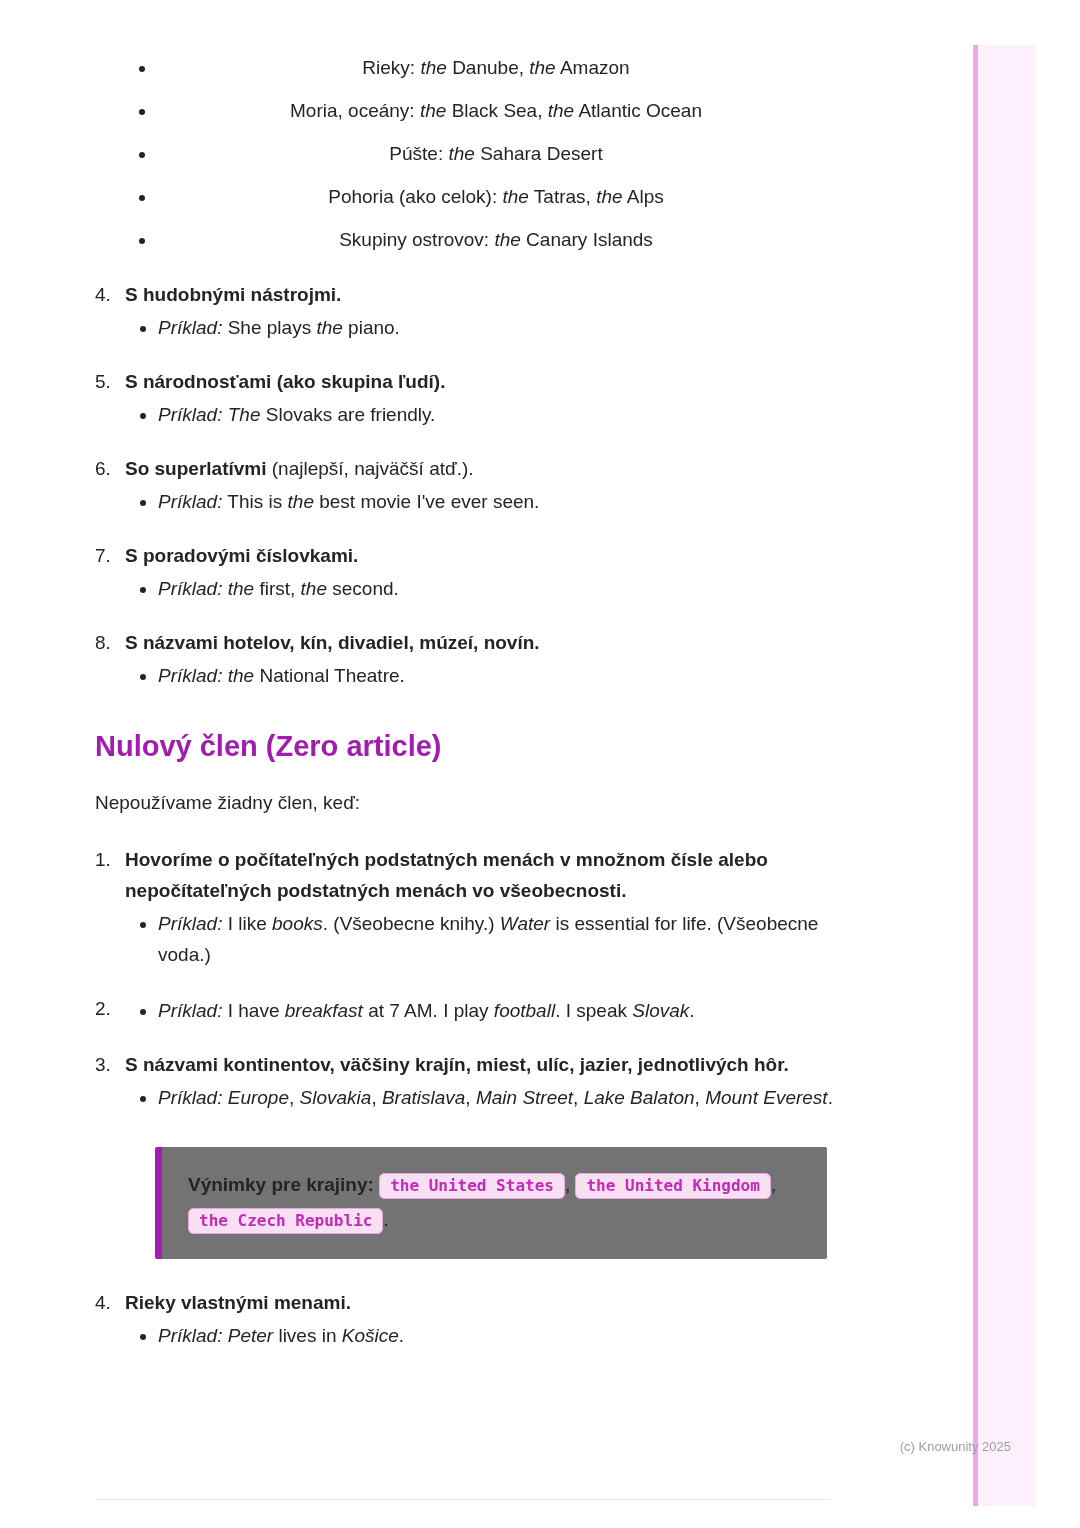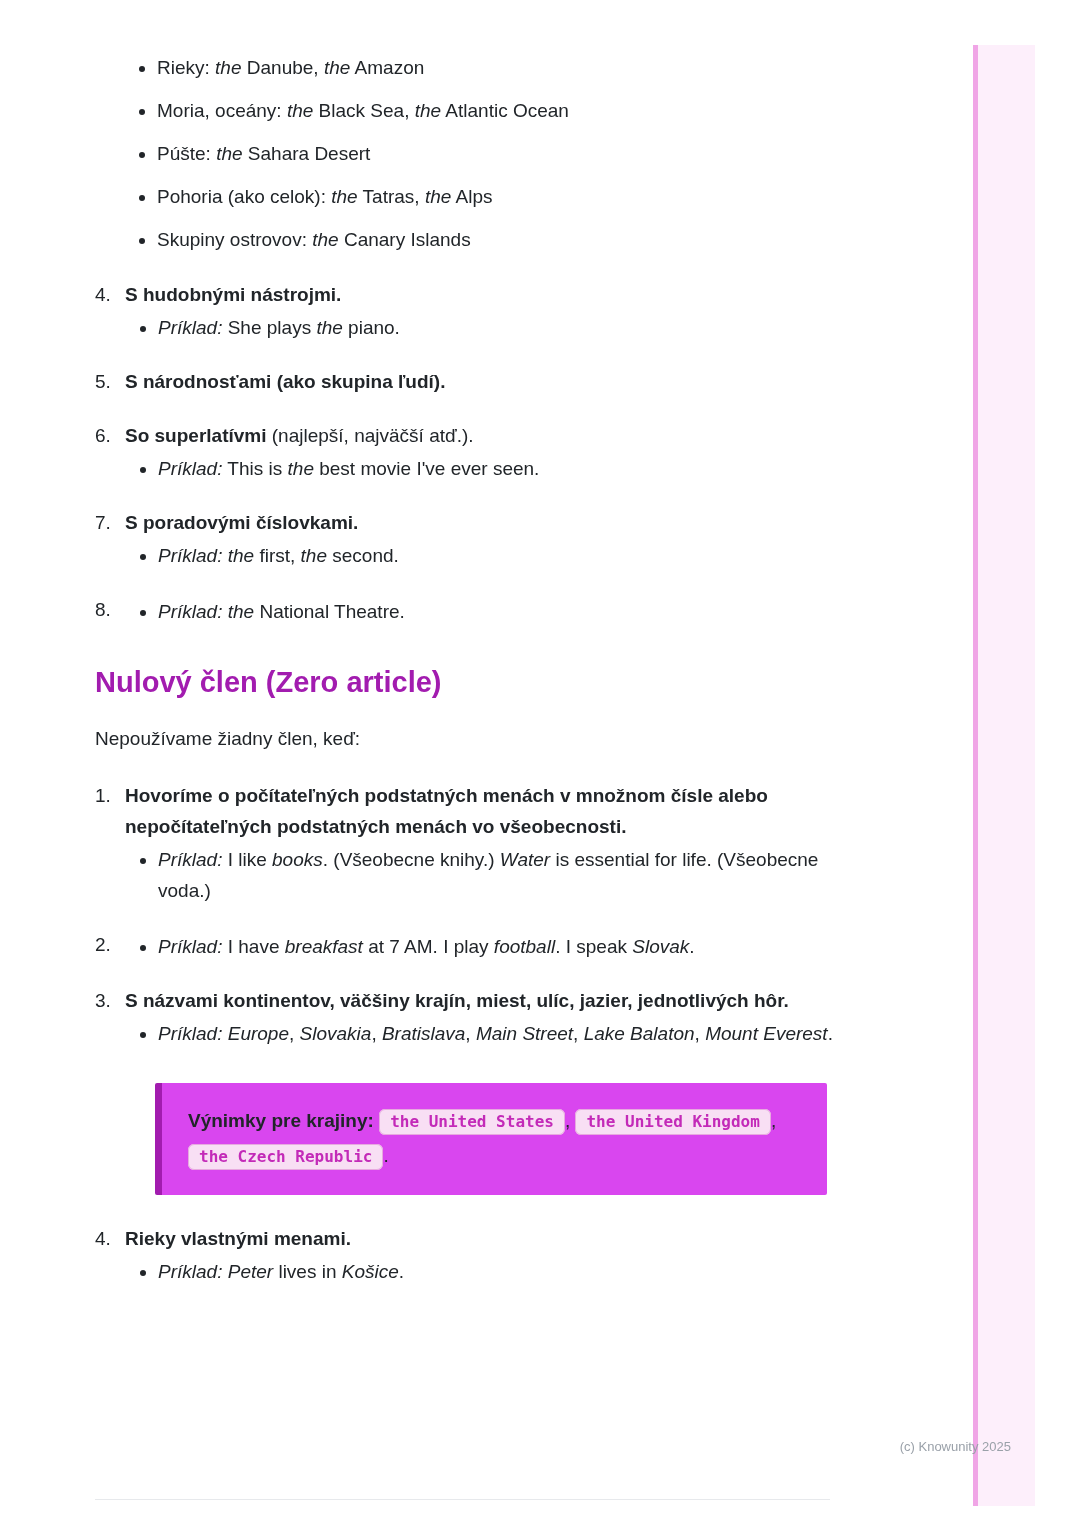--- a/index.html
+++ b/index.html
@@ -36,37 +36,37 @@
     z-index: 0;
   }
   .content {
     position: absolute;
     left: 95px;
     top: 52px;
     width: 740px;
     z-index: 1;
   }
   ul.bullets { list-style: disc; margin: 0; }
-  ul.bullets-top { padding-left: 62px; margin: 0 0 24px 0; }
+  ul.bullets-top { padding-left: 62px; margin: 0 0 24px 0; text-align: center; }
   ul.bullets-top > li { margin: 0 0 12px 0; }
   ul.bullets-sub { padding-left: 33px; margin: 2px 0 0 0; }
   ul.bullets-sub > li { margin: 0; }
   .numitem { display: flex; margin: 0 0 23px 0; }
   .num { width: 30px; flex: 0 0 30px; }
   .numbody { flex: 1 1 auto; min-width: 0; }
   .heading {
     font-size: 29px;
     line-height: 38px;
     font-weight: 700;
     color: #a21caf;
     margin: 36px 0 22px 0;
   }
   .intro { margin: 0 0 26px 0; }
   .callout {
-    background: #d946ef;
+    background: #737373;
     border-left: 7px solid #a21caf;
     border-radius: 2px;
     padding: 21px 26px;
     margin: 34px 8px 28px 60px;
     line-height: 34px;
   }
   .chip {
     font-family: "DejaVu Sans Mono", "Liberation Mono", monospace;
     font-size: 16px;
     font-weight: 700;
@@ -121,20 +121,23 @@
         <ul class="bullets bullets-sub">
           <li><span><span style="font-style: italic;">Príklad:</span><span> She plays </span><span style="font-style: italic;">the</span><span> piano.</span></span></li>
         </ul>
       </div>
     </div>
 
     <div class="numitem">
       <span class="num">5.</span>
       <div class="numbody">
         <div><span style="font-weight: 700;">S národnosťami (ako skupina ľudí).</span></div>
+        <ul class="bullets bullets-sub">
+          <li><span><span style="font-style: italic;">Príklad:</span><span> </span><span style="font-style: italic;">The</span><span> Slovaks are friendly.</span></span></li>
+        </ul>
       </div>
     </div>
 
     <div class="numitem">
       <span class="num">6.</span>
       <div class="numbody">
         <div><span style="font-weight: 700;">So superlatívmi</span><span> (najlepší, najväčší atď.).</span></div>
         <ul class="bullets bullets-sub">
           <li><span><span style="font-style: italic;">Príklad:</span><span> This is </span><span style="font-style: italic;">the</span><span> best movie I've ever seen.</span></span></li>
         </ul>
@@ -147,20 +150,21 @@
         <div><span style="font-weight: 700;">S poradovými číslovkami.</span></div>
         <ul class="bullets bullets-sub">
           <li><span><span style="font-style: italic;">Príklad:</span><span> </span><span style="font-style: italic;">the</span><span> first, </span><span style="font-style: italic;">the</span><span> second.</span></span></li>
         </ul>
       </div>
     </div>
 
     <div class="numitem">
       <span class="num">8.</span>
       <div class="numbody">
+        <div><span style="font-weight: 700;">S názvami hotelov, kín, divadiel, múzeí, novín.</span></div>
         <ul class="bullets bullets-sub">
           <li><span><span style="font-style: italic;">Príklad:</span><span> </span><span style="font-style: italic;">the</span><span> National Theatre.</span></span></li>
         </ul>
       </div>
     </div>
 
     <h2 class="heading">Nulový člen (Zero article)</h2>
 
     <p class="intro">Nepoužívame žiadny člen, keď:</p>
 

